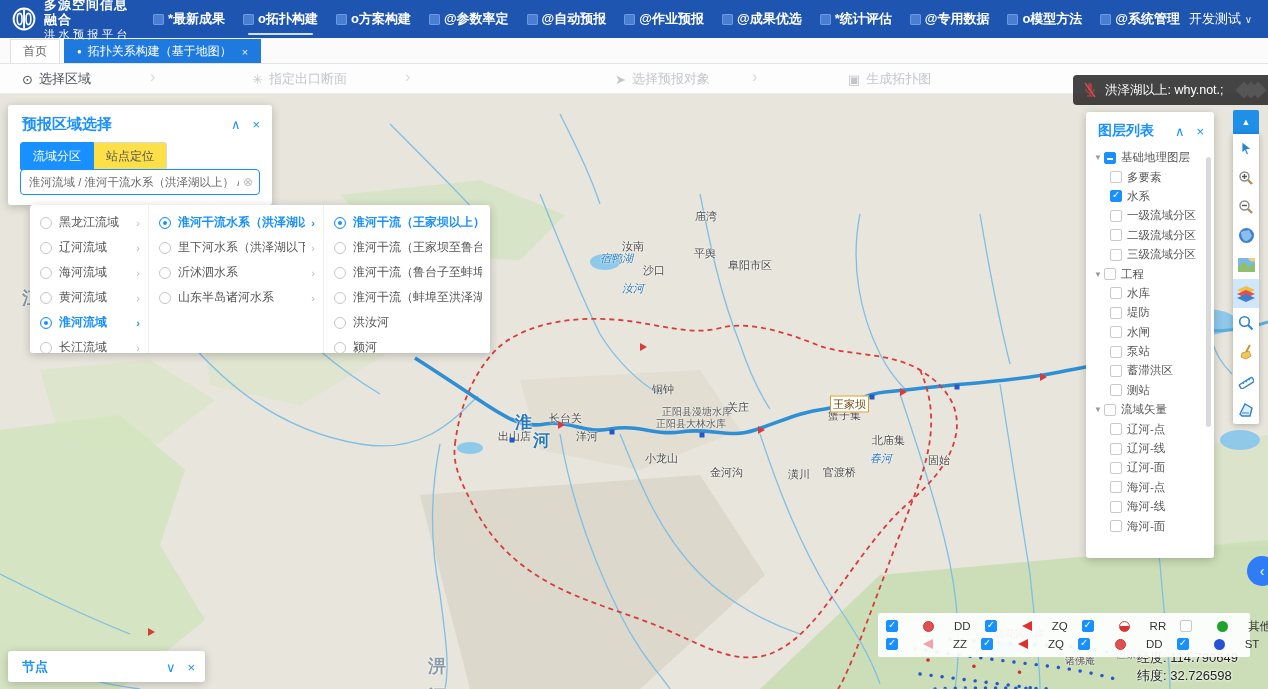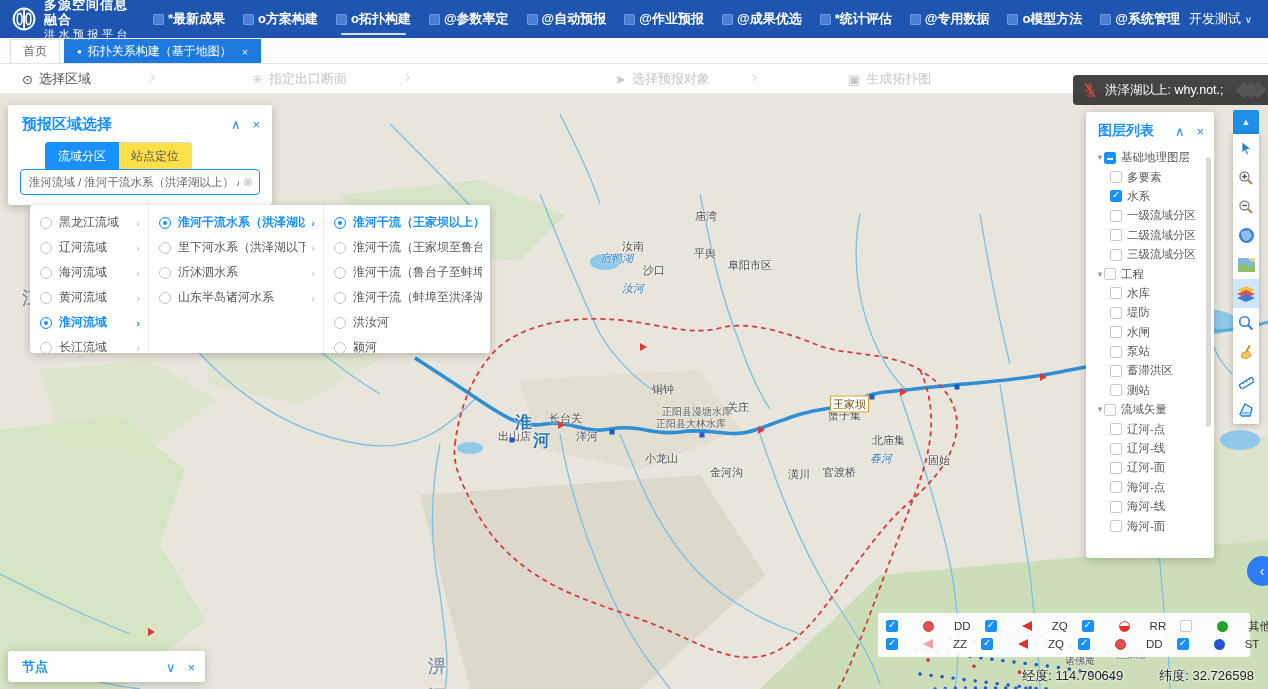--- a/index.html
+++ b/index.html
@@ -48,41 +48,41 @@
 
   
   .panel { position:absolute; background:#fff; border-radius:3px; box-shadow:0 2px 10px rgba(0,0,0,.22); z-index:60; }
   .panel-head { display:flex; align-items:center; padding:10px 12px 8px 14px; }
   .panel-title { color:#1890ff; font-size:15px; font-weight:bold; }
   .panel-ctrls { margin-left:auto; display:flex; gap:12px; color:#1890ff; font-size:13px; }
   .panel-ctrls span { cursor:pointer; }
 
   
   #region-panel { left:8px; top:105px; width:264px; height:100px; }
-  .seg { display:flex; padding:0 12px;margin-left:25px; }
+  .seg { display:flex; padding:0 12px; }
   .seg-btn { font-size:12px; padding:5px 12px; border:1px solid #d9d9d9; background:#fde047; color:#555; cursor:pointer; }
   .seg-btn.on { background:#1890ff; border-color:#1890ff; color:#fff; }
   .region-input { position:absolute; left:12px; right:12px; bottom:10px; height:26px; border:1px solid #1890ff; border-radius:4px; display:flex; align-items:center; padding:0 6px 0 8px; font-size:11.5px; color:#666; background:#fff; }
   .region-input .val { overflow:hidden; white-space:nowrap; flex:1; }
   .region-input .clear { color:#bbb; font-size:12px; margin-left:4px; cursor:pointer; }
 
   
   #cascade { left:30px; top:205px; width:460px; height:148px; display:flex; overflow:hidden; z-index:61; }
   .cas-col { overflow:hidden; padding-top:5px; }
   .cas-col + .cas-col { border-left:1px solid #eee; }
   .cas-item { display:flex; align-items:center; height:25px; padding:0 8px 0 10px; font-size:12px; color:#555; cursor:pointer; white-space:nowrap; }
   .cas-item .radio { width:12px; height:12px; border:1px solid #c6c6c6; border-radius:50%; margin-right:7px; flex:none; background:#fff; }
   .cas-item.sel { color:#1890ff; font-weight:bold; }
   .cas-item.sel .radio { border-color:#1890ff; box-shadow:inset 0 0 0 3px #fff, inset 0 0 0 8px #1890ff; }
   .cas-item .grow { flex:1; overflow:hidden; }
   .cas-item .chev { color:#b9b9b9; font-size:11px; margin-left:6px; }
   .cas-item.sel .chev { color:#1890ff; }
 
   
-  #layer-panel { left:1086px; top:112px; width:128px; height:446px; z-index:58;text-align:right; }
+  #layer-panel { left:1086px; top:112px; width:128px; height:446px; z-index:58; }
   #layer-panel .panel-head { padding:10px 10px 6px 12px; }
   #layer-panel .panel-title { font-size:14px; }
   .layer-list { position:relative; height:388px; overflow:hidden; padding:2px 0 0 8px; }
   .lrow { display:flex; align-items:center; height:19.4px; font-size:11.5px; color:#555; white-space:nowrap; }
   .lrow .arrow { width:10px; font-size:8px; color:#999; flex:none; }
   .lrow.lv2 { padding-left:16px; }
   .cb { width:12px; height:12px; border:1px solid #c9c9c9; border-radius:2px; background:#fff; margin-right:5px; flex:none; position:relative; }
   .cb.checked { background:#1890ff; border-color:#1890ff; }
   .cb.checked::after { content:"✓"; position:absolute; left:1px; top:-2px; color:#fff; font-size:10px; }
   .cb.ind { background:#1890ff; border-color:#1890ff; }
@@ -117,21 +117,21 @@
   .li-dd { border-radius:50%; background:#e34f4f; background-image:radial-gradient(#fff 18%, rgba(255,255,255,0) 20%); background-size:4px 4px; border:1px solid #c63b3b; }
   .li-zq { width:0; height:0; border-right:10px solid #e02f2f; border-top:5.5px solid transparent; border-bottom:5.5px solid transparent; }
   .li-zz { width:0; height:0; border-right:10px solid #f2a3a3; border-top:5.5px solid transparent; border-bottom:5.5px solid transparent; }
   .li-rr { border-radius:50%; border:1px solid #d03a3a; background:linear-gradient(to bottom,#fff 0 45%,#e02f2f 45%); }
   .li-other { border-radius:50%; background:#1fa32c; }
   .li-res { border-radius:50%; border:1px solid #2b6fd4; background:linear-gradient(to right,#fff 0 50%,#2b6fd4 50%); }
   .li-st { border-radius:50%; background:#2653d4; }
   .li-border { width:20px; height:0; border-top:2px dotted #e02f2f; }
 
   
-  .coords { position:absolute; right:14px; bottom:4px; font-size:13px; color:#222; z-index:55; text-shadow:0 0 3px #fff,0 0 3px #fff; display:flex; gap:36px; }
+  .coords { position:absolute; right:30px; bottom:4px; font-size:13px; color:#222; z-index:55; text-shadow:0 0 3px #fff,0 0 3px #fff; display:flex; gap:0;flex-direction:column; }
   .coords b { font-weight:normal; }
 </style>
 </head>
 <body>
 
 <div id="app">
 
   <div class="map">
     <svg width="1268" height="595" viewBox="0 94 1268 595">
 
@@ -253,27 +253,27 @@
       <div class="logo-text">
         <div class="logo-line1">多源空间信息融合</div>
         <div class="logo-line2">洪水预报平台</div>
       </div>
     </div>
     <div class="nav">
       <div class="nav-item">
           <span class="nav-icon"></span>
           <span>*最新成果</span>
         </div>
+      <div class="nav-item active">
+          <span class="nav-icon"></span>
+          <span>o拓扑构建</span>
+        </div>
       <div class="nav-item">
           <span class="nav-icon"></span>
           <span>o方案构建</span>
-        </div>
-      <div class="nav-item active">
-          <span class="nav-icon"></span>
-          <span>o拓扑构建</span>
         </div>
       <div class="nav-item">
           <span class="nav-icon"></span>
           <span>@参数率定</span>
         </div>
       <div class="nav-item">
           <span class="nav-icon"></span>
           <span>@自动预报</span>
         </div>
       <div class="nav-item">

